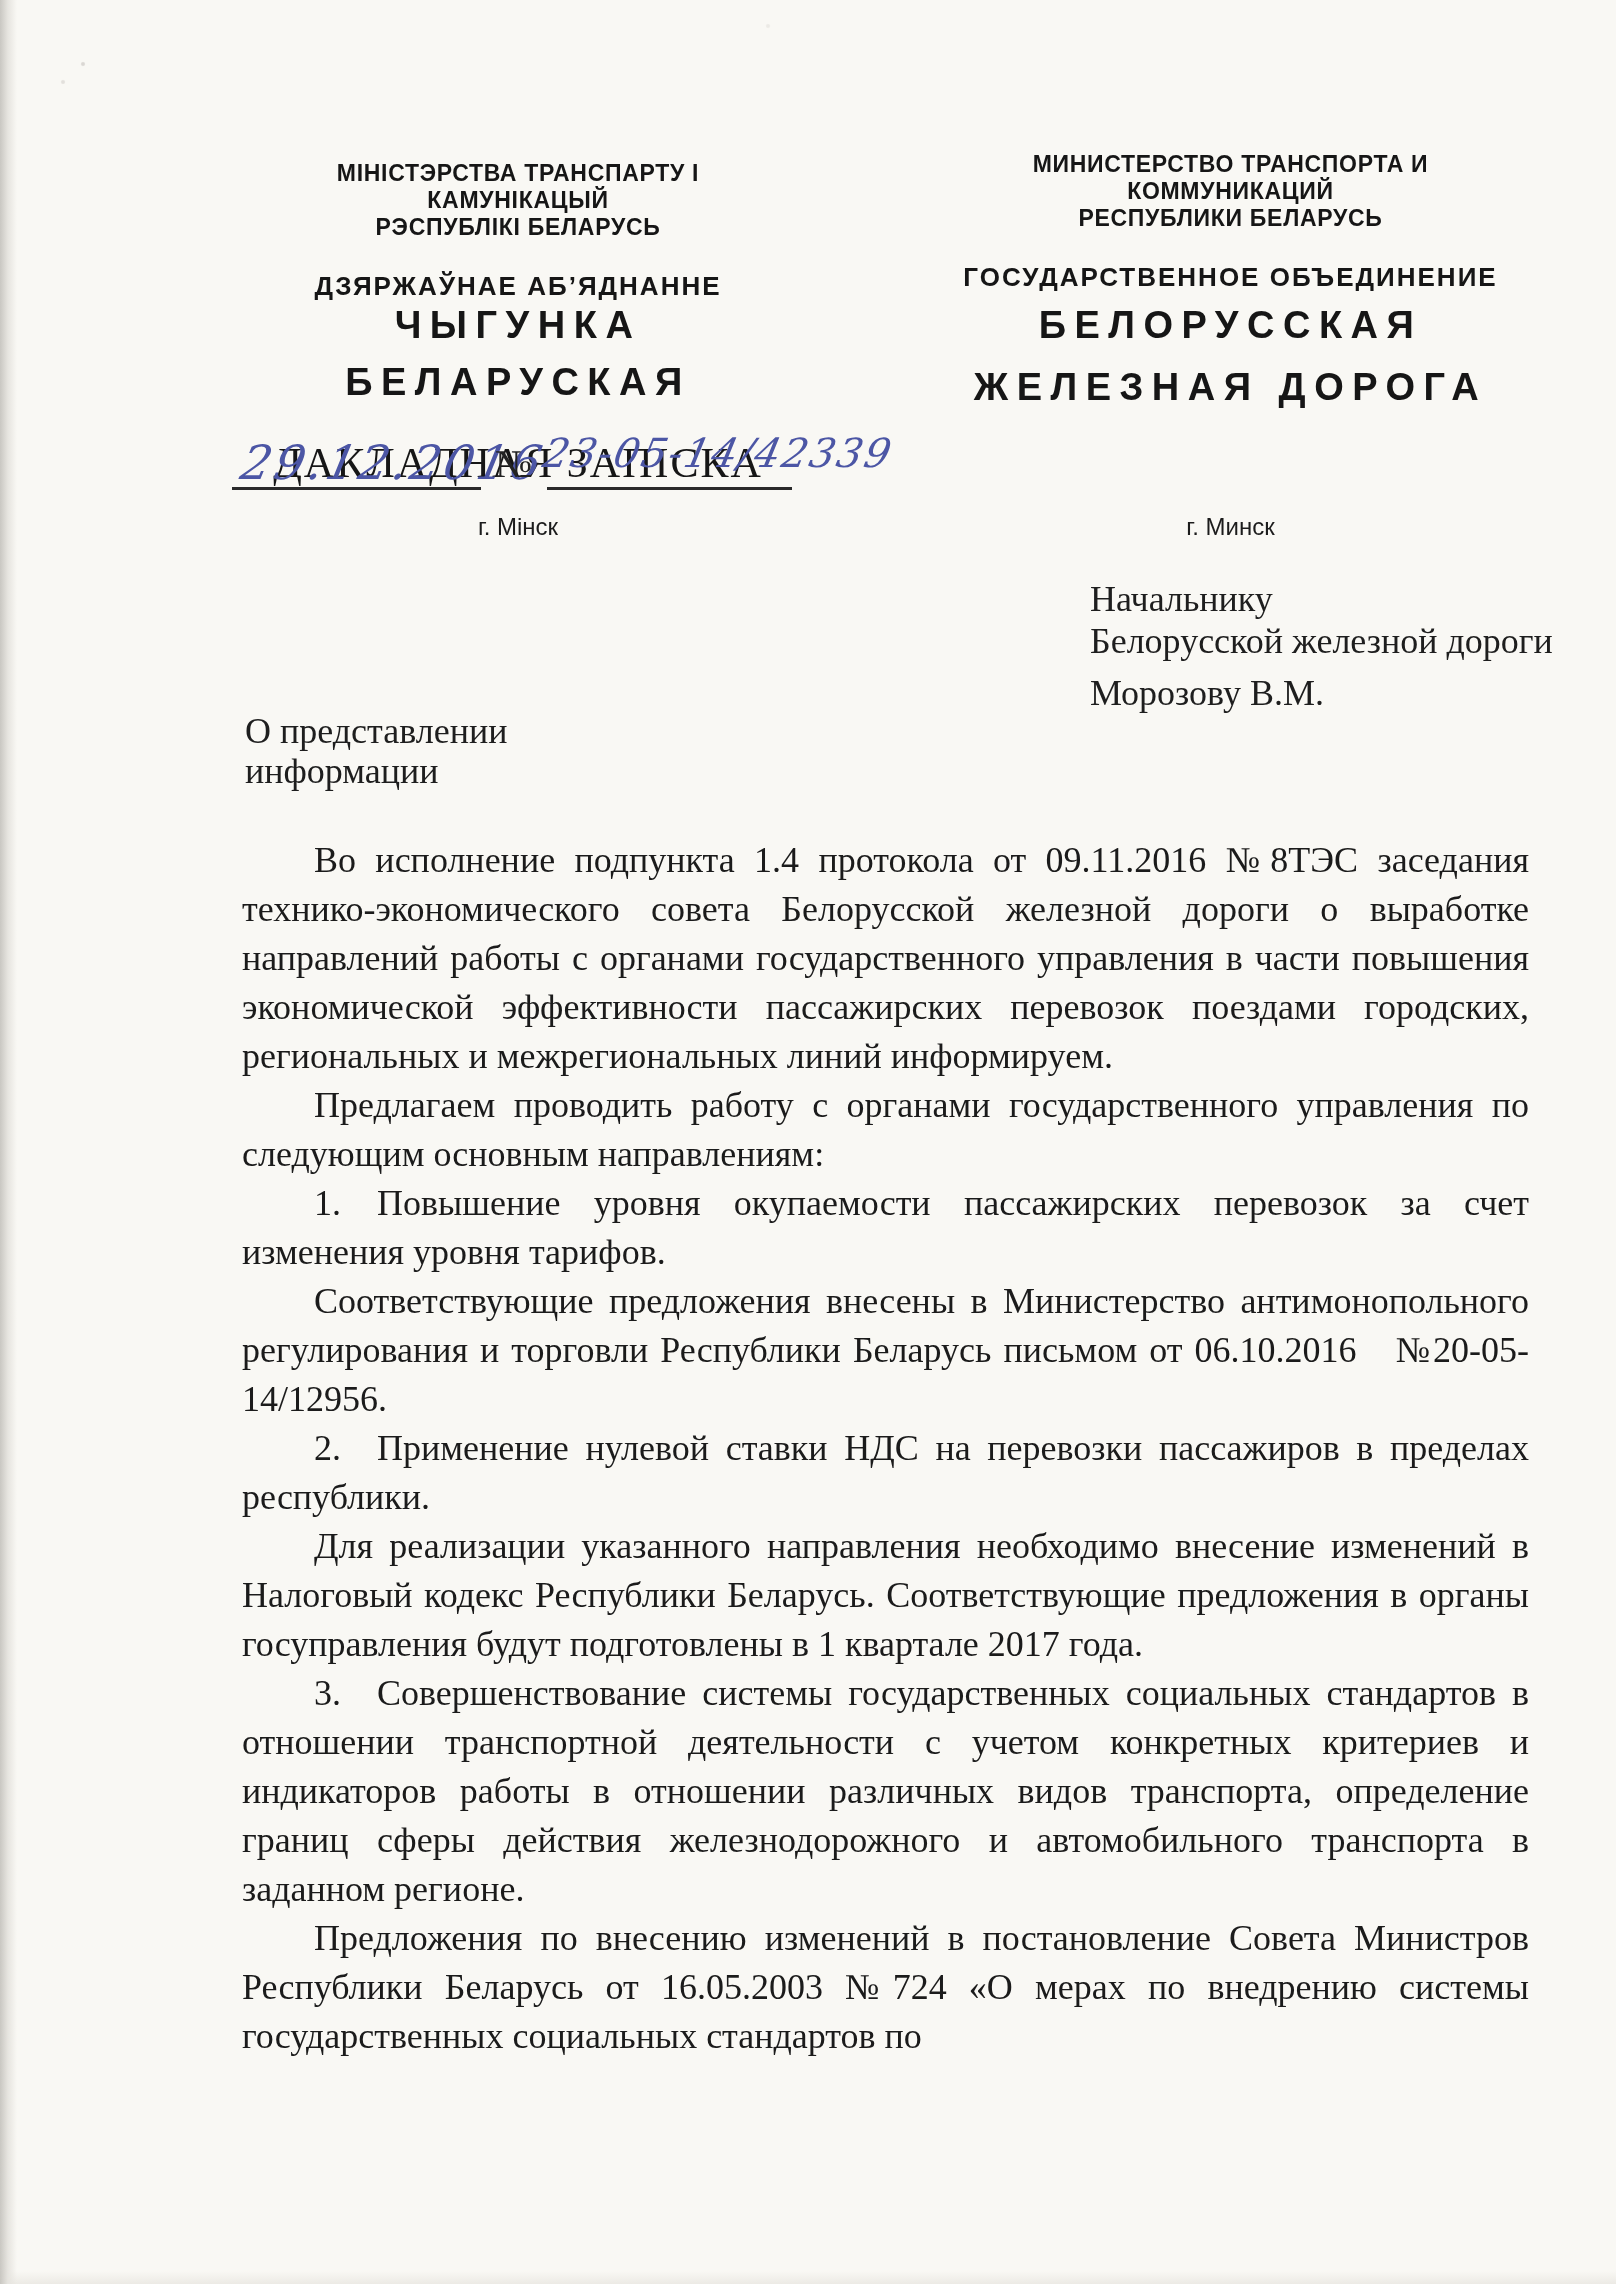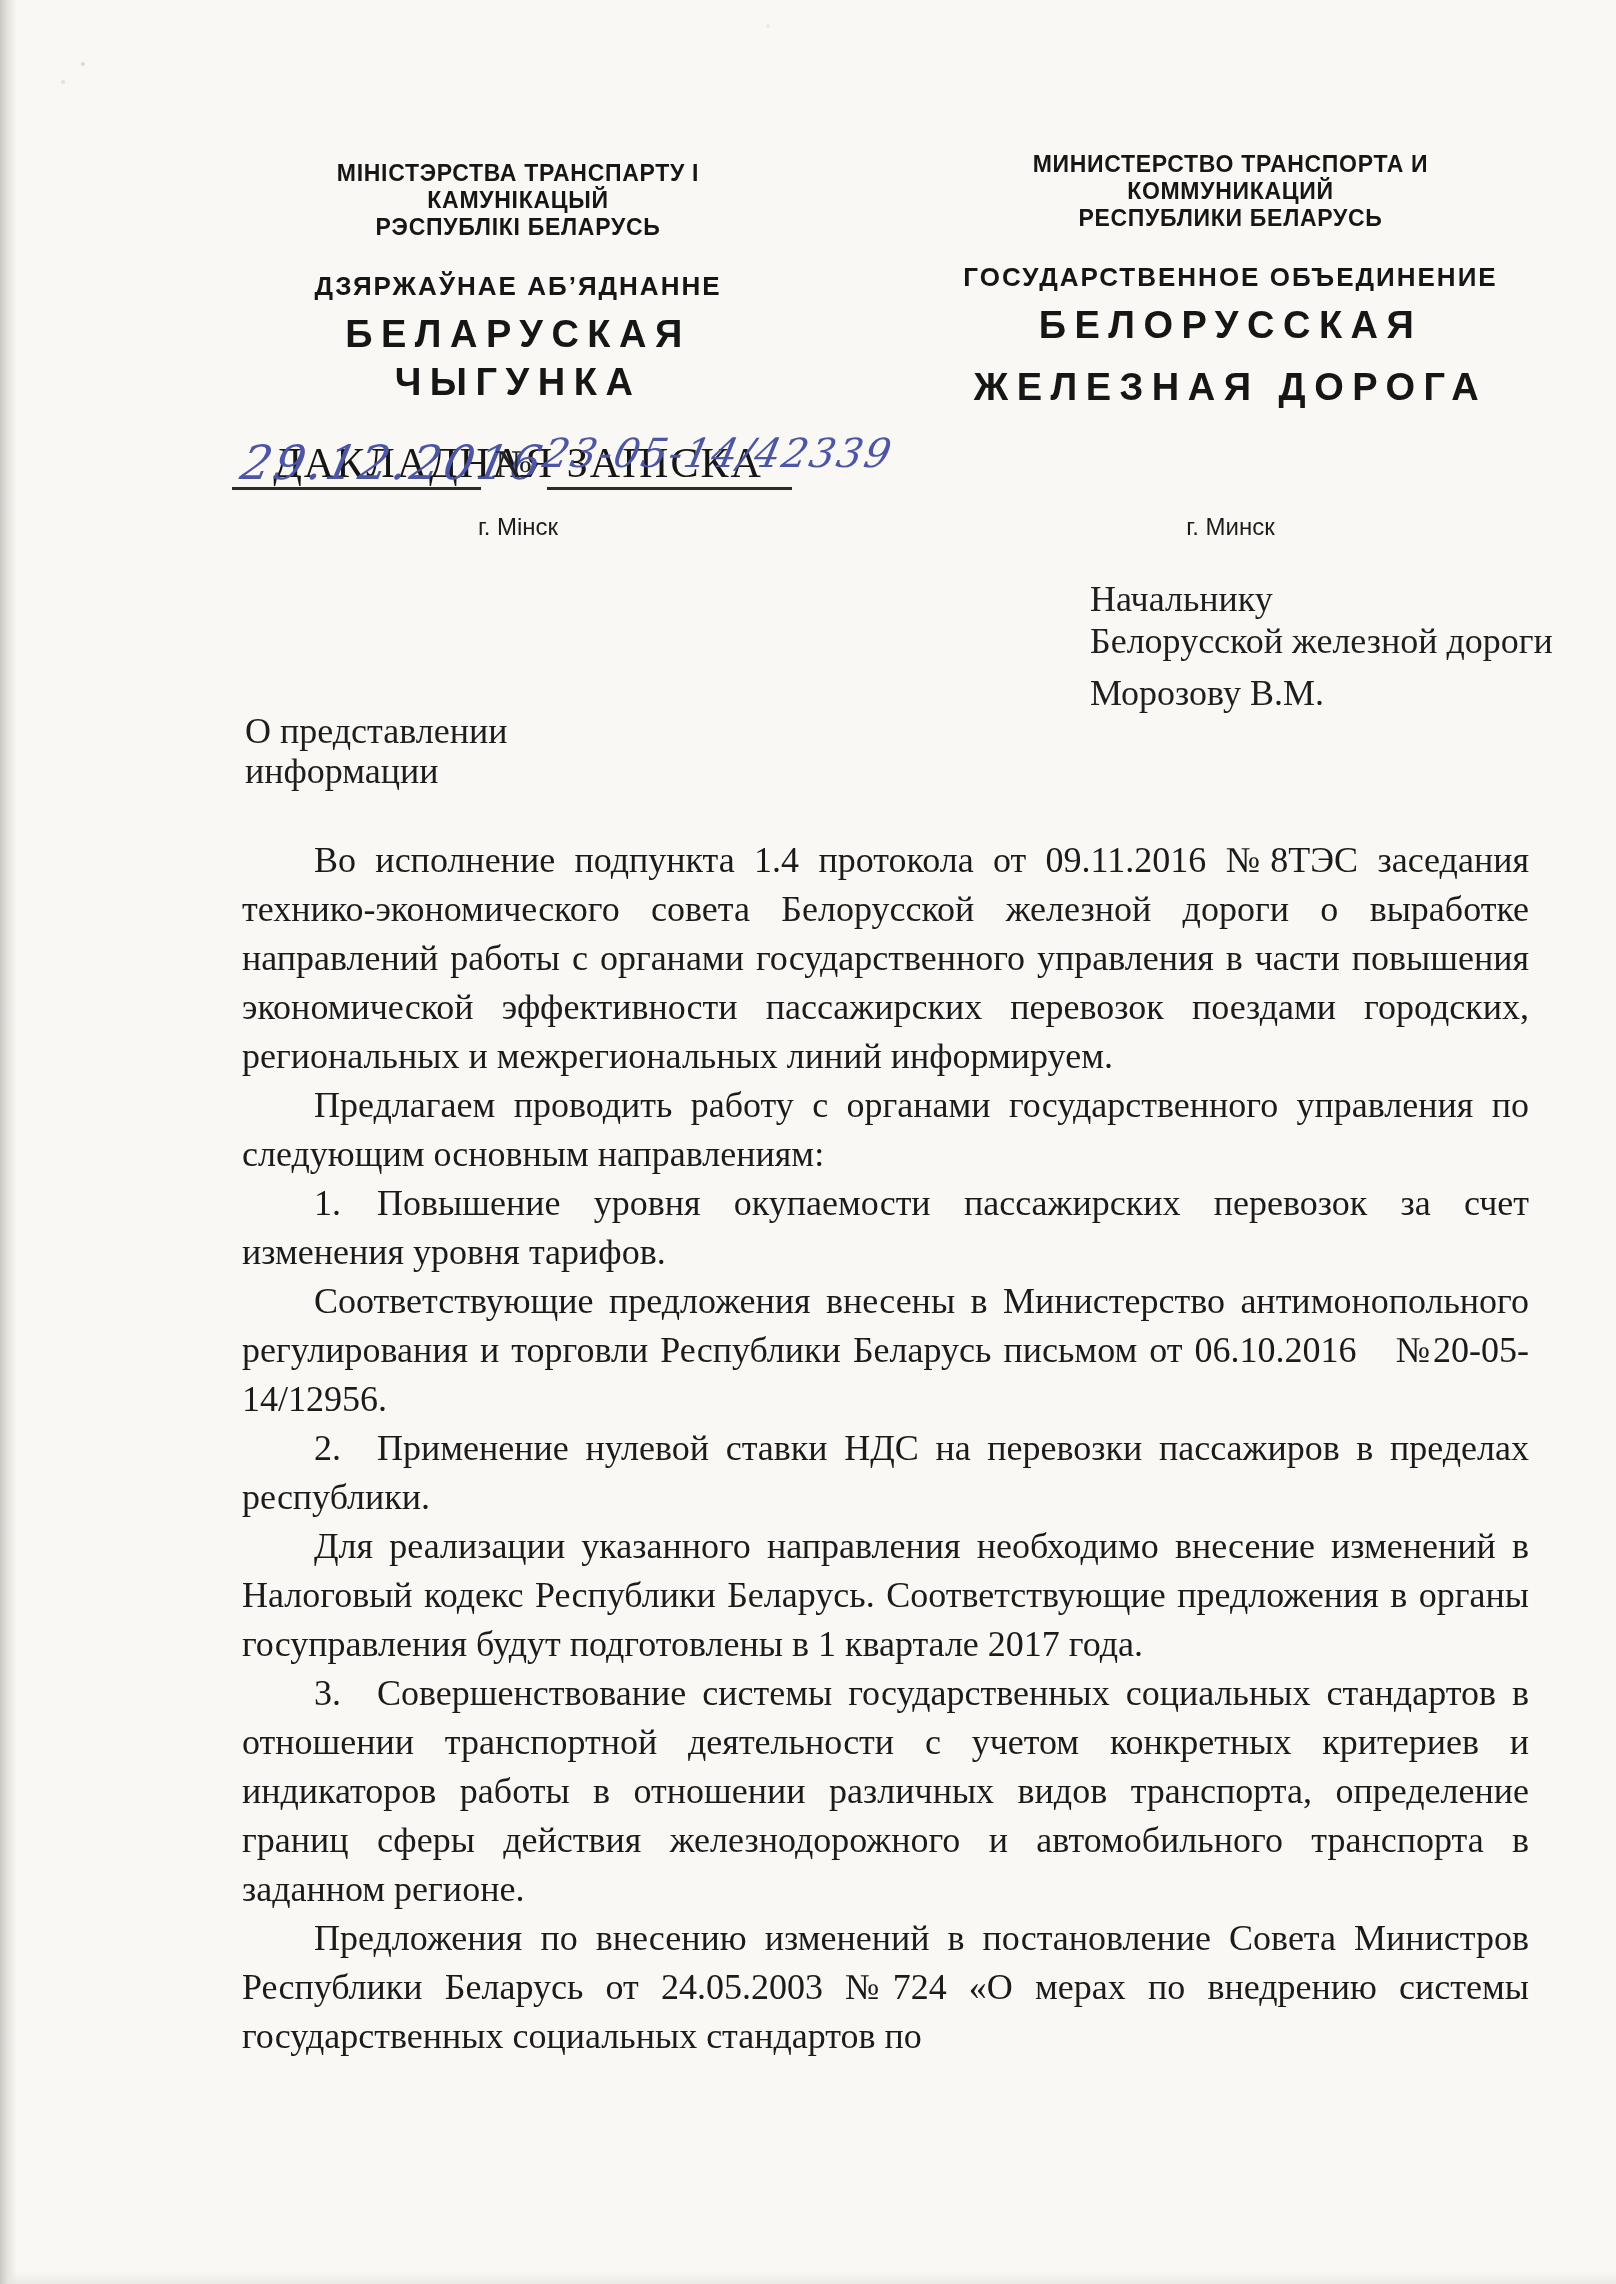--- a/index.html
+++ b/index.html
@@ -75,22 +75,22 @@
 </style>
 </head>
 <body>
 
 <div class="page">
 
   <div class="lh lh-left">
     <div class="ministry">МІНІСТЭРСТВА ТРАНСПАРТУ І КАМУНІКАЦЫЙ</div>
     <div class="ministry">РЭСПУБЛІКІ БЕЛАРУСЬ</div>
     <div class="org-type">ДЗЯРЖАЎНАЕ АБ’ЯДНАННЕ</div>
+    <div class="org-name" style="margin-top:0">ЧЫГУНКА</div>
     <div class="org-name">БЕЛАРУСКАЯ</div>
-    <div class="org-name" style="margin-top:0">ЧЫГУНКА</div>
     <div class="doc-type">ДАКЛАДНАЯ ЗАПІСКА</div>
   </div>
 
   <div class="lh lh-right">
     <div class="ministry">МИНИСТЕРСТВО ТРАНСПОРТА И КОММУНИКАЦИЙ</div>
     <div class="ministry">РЕСПУБЛИКИ БЕЛАРУСЬ</div>
     <div class="org-type">ГОСУДАРСТВЕННОЕ ОБЪЕДИНЕНИЕ</div>
     <div class="org-name">БЕЛОРУССКАЯ</div>
     <div class="org-name" style="margin-top:14px">ЖЕЛЕЗНАЯ ДОРОГА</div>
   </div>
@@ -116,17 +116,17 @@
   </div>
 
   <div class="body-text">
     <p>Во исполнение подпункта 1.4 протокола от 09.11.2016 №8ТЭС заседания технико-экономического совета Белорусской железной дороги о выработке направлений работы с органами государственного управления в части повышения экономической эффективности пассажирских перевозок поездами городских, региональных и межрегиональных линий информируем.</p>
     <p>Предлагаем проводить работу с органами государственного управления по следующим основным направлениям:</p>
     <p>1. Повышение уровня окупаемости пассажирских перевозок за счет изменения уровня тарифов.</p>
     <p>Соответствующие предложения внесены в Министерство антимонопольного регулирования и торговли Республики Беларусь письмом от 06.10.2016  №20-05-14/12956.</p>
     <p>2. Применение нулевой ставки НДС на перевозки пассажиров в пределах республики.</p>
     <p>Для реализации указанного направления необходимо внесение изменений в Налоговый кодекс Республики Беларусь. Соответствующие предложения в органы госуправления будут подготовлены в 1 квартале 2017 года.</p>
     <p>3. Совершенствование системы государственных социальных стандартов в отношении транспортной деятельности с учетом конкретных критериев и индикаторов работы в отношении различных видов транспорта, определение границ сферы действия железнодорожного и автомобильного транспорта в заданном регионе.</p>
-    <p>Предложения по внесению изменений в постановление Совета Министров Республики Беларусь от 24.05.2003 №724 «О мерах по внедрению системы государственных социальных стандартов по</p>
+    <p>Предложения по внесению изменений в постановление Совета Министров Республики Беларусь от 16.05.2003 №724 «О мерах по внедрению системы государственных социальных стандартов по</p>
   </div>
 
 </div>
 
 
 </body></html>

